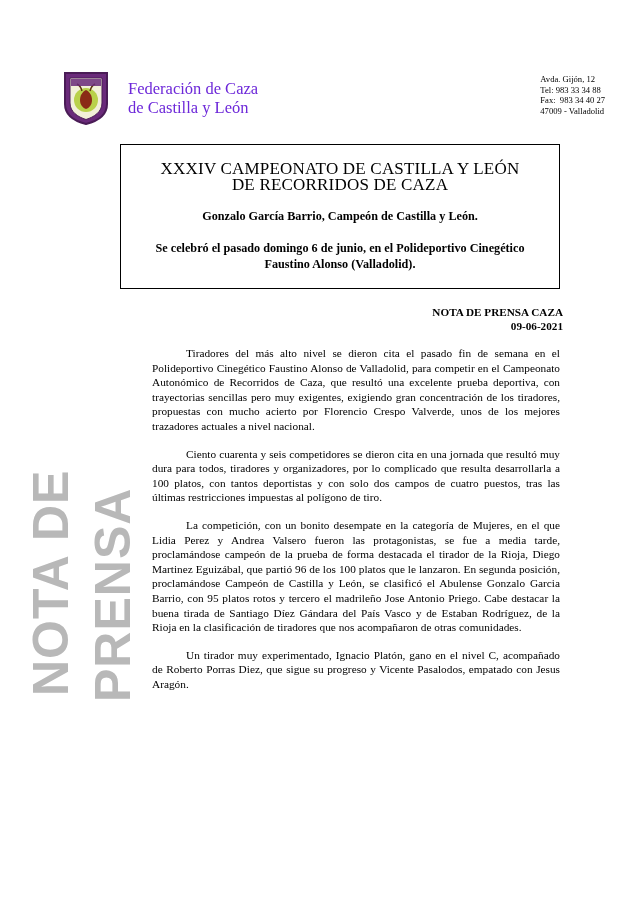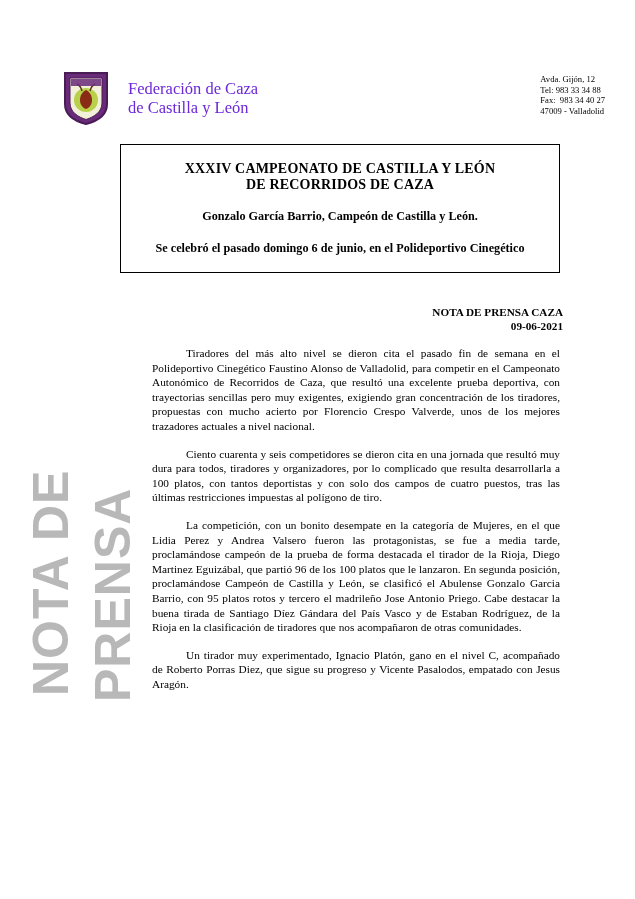--- a/index.html
+++ b/index.html
@@ -93,22 +93,22 @@
     left: 120px;
     top: 144px;
     width: 440px;
     border: 1.4px solid #000000;
     box-sizing: border-box;
     padding: 16px 18px 16px 18px;
     text-align: center;
   }
   .title-main {
     font-family: "Liberation Serif", serif;
-    font-weight: bold;
-    font-size: 14px;
+    font-weight: normal;
+    font-size: 17px;
     line-height: 16px;
     letter-spacing: 0.2px;
   }
   .title-main span { display: block; }
   .title-sub1 {
     margin-top: 16px;
     font-family: "Liberation Serif", serif;
     font-weight: bold;
     font-size: 12.2px;
     line-height: 15px;
@@ -189,20 +189,21 @@
 </div>
 
 <div class="title-box">
   <div class="title-main">
     <span>XXXIV CAMPEONATO DE CASTILLA Y LEÓN</span>
     <span>DE RECORRIDOS DE CAZA</span>
   </div>
   <div class="title-sub1">Gonzalo García Barrio, Campeón de Castilla y León.</div>
   <div class="title-sub2">
     <span>Se celebró el pasado domingo 6 de junio, en el Polideportivo Cinegético</span>
+    <span>Faustino Alonso (Valladolid).</span>
   </div>
 </div>
 
 <div class="press-head">
   <span>NOTA DE PRENSA CAZA</span>
   <span>09-06-2021</span>
 </div>
 
 <div class="body-text">
   <p>Tiradores del más alto nivel se dieron cita el pasado fin de semana en el Polideportivo Cinegético Faustino Alonso de Valladolid, para competir en el Campeonato Autonómico de Recorridos de Caza, que resultó una excelente prueba deportiva, con trayectorias sencillas pero muy exigentes, exigiendo gran concentración de los tiradores, propuestas con mucho acierto por Florencio Crespo Valverde, unos de los mejores trazadores actuales a nivel nacional.</p>

